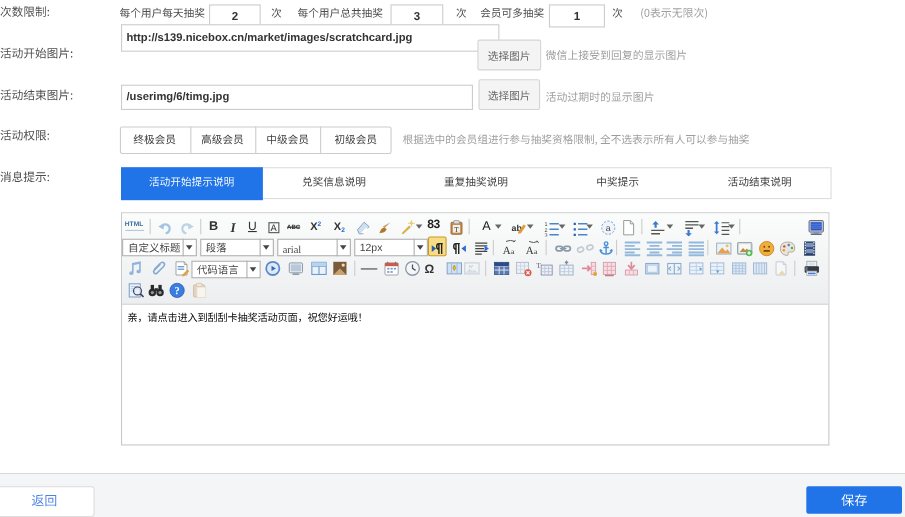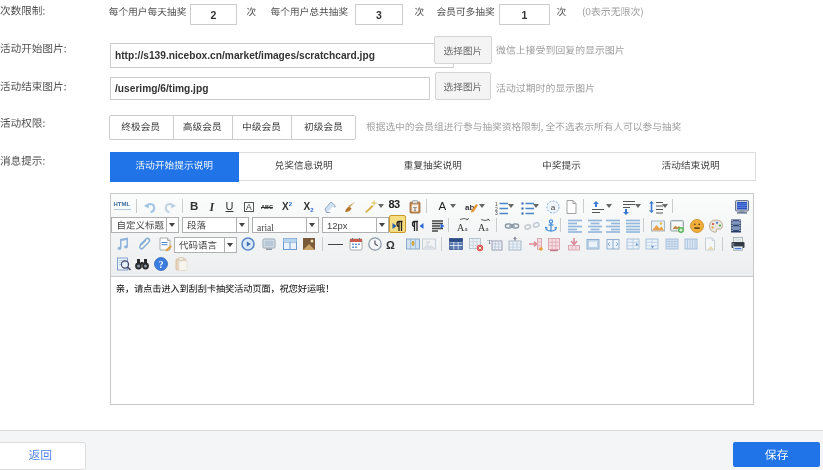--- a/index.html
+++ b/index.html
@@ -2,21 +2,21 @@
 <html><head><meta charset="utf-8"><style>
 html,body{margin:0;padding:0;background:#fff}
 #page{position:relative;width:823px;height:470px;overflow:hidden;background:#fff;font-family:'Liberation Sans',sans-serif}
 .inp{position:absolute;border:1px solid #ccc;background:#fff;box-sizing:border-box;font-family:'Liberation Sans',sans-serif;white-space:nowrap;overflow:hidden}
 .btn{position:absolute;border:1px solid #d4d4d4;background:#f4f4f4;box-sizing:border-box;border-radius:2px}
 </style></head><body>
 <div id="page">
     <div class="inp" style="left:190px;top:4px;width:47px;height:21px;line-height:21px;text-align:center;font-weight:bold;font-size:10.5px;color:#333">2</div>
     <div class="inp" style="left:355px;top:4px;width:48px;height:21px;line-height:21px;text-align:center;font-weight:bold;font-size:10.5px;color:#333">3</div>
     <div class="inp" style="left:499px;top:4px;width:51px;height:21px;line-height:21px;text-align:center;font-weight:bold;font-size:10.5px;color:#333">1</div>
-    <div class="inp" style="left:110px;top:43px;width:344px;height:25px;line-height:24px;padding-left:4px;font-size:10.2px;color:#333;font-weight:bold">http://s139.nicebox.cn/market/images/scratchcard.jpg</div>
+    <div class="inp" style="left:110px;top:22px;width:344px;height:25px;line-height:24px;padding-left:4px;font-size:10.2px;color:#333;font-weight:bold">http://s139.nicebox.cn/market/images/scratchcard.jpg</div>
     <div class="btn" style="left:434px;top:36px;width:58px;height:28px"></div>
     <div class="inp" style="left:110px;top:77px;width:320px;height:23px;line-height:22px;padding-left:4px;font-size:10.2px;color:#333;font-weight:bold">/userimg/6/timg.jpg</div>
     <div class="btn" style="left:435px;top:72px;width:56px;height:28px"></div>
     <div style="position:absolute;left:109px;top:115px;width:247px;height:25px;border:1px solid #ccc;border-radius:2px;background:#fff;box-sizing:border-box"></div>
     <div style="position:absolute;left:172.5px;top:115px;width:1px;height:25px;background:#ccc"></div>
     <div style="position:absolute;left:232px;top:115px;width:1px;height:25px;background:#ccc"></div>
     <div style="position:absolute;left:291px;top:115px;width:1px;height:25px;background:#ccc"></div>
     <div style="position:absolute;left:110px;top:152px;width:646px;height:29px;border:1px solid #ddd;background:#fff;box-sizing:border-box"></div>
     <div style="position:absolute;left:110px;top:152px;width:129.2px;height:30px;background:#2174e8"></div>
     <div style="position:absolute;left:110px;top:193px;width:644px;height:212px;border:1px solid #c9c9c9;box-sizing:border-box;background:#fff"></div>

